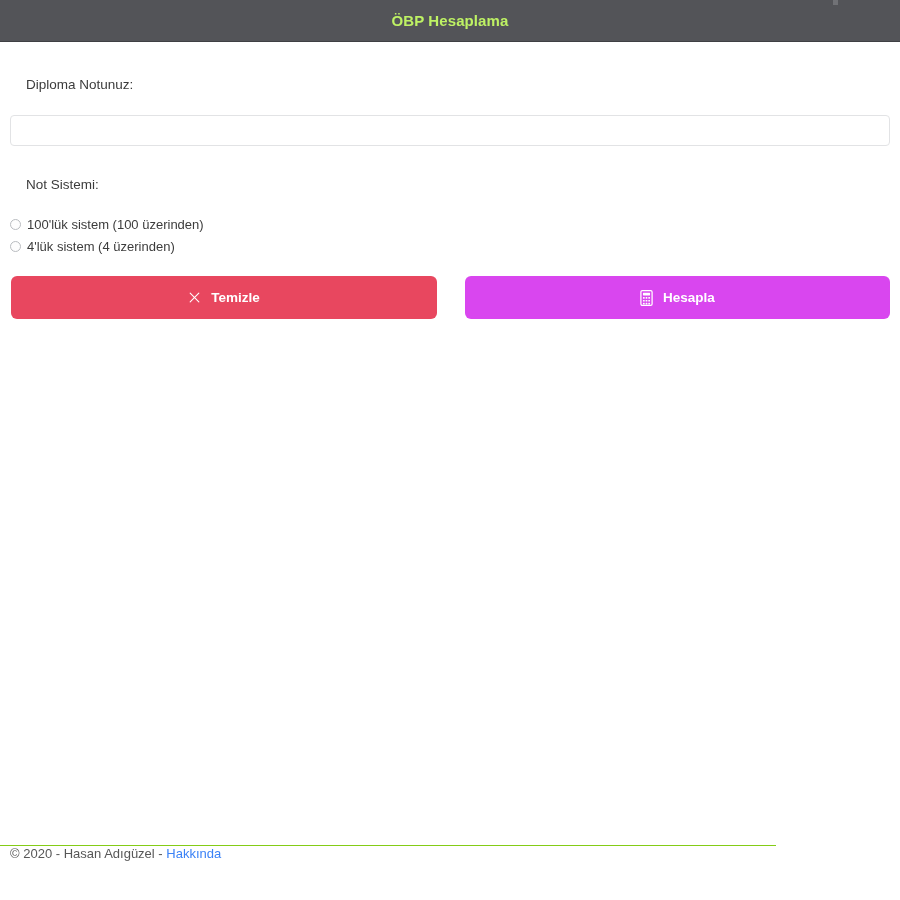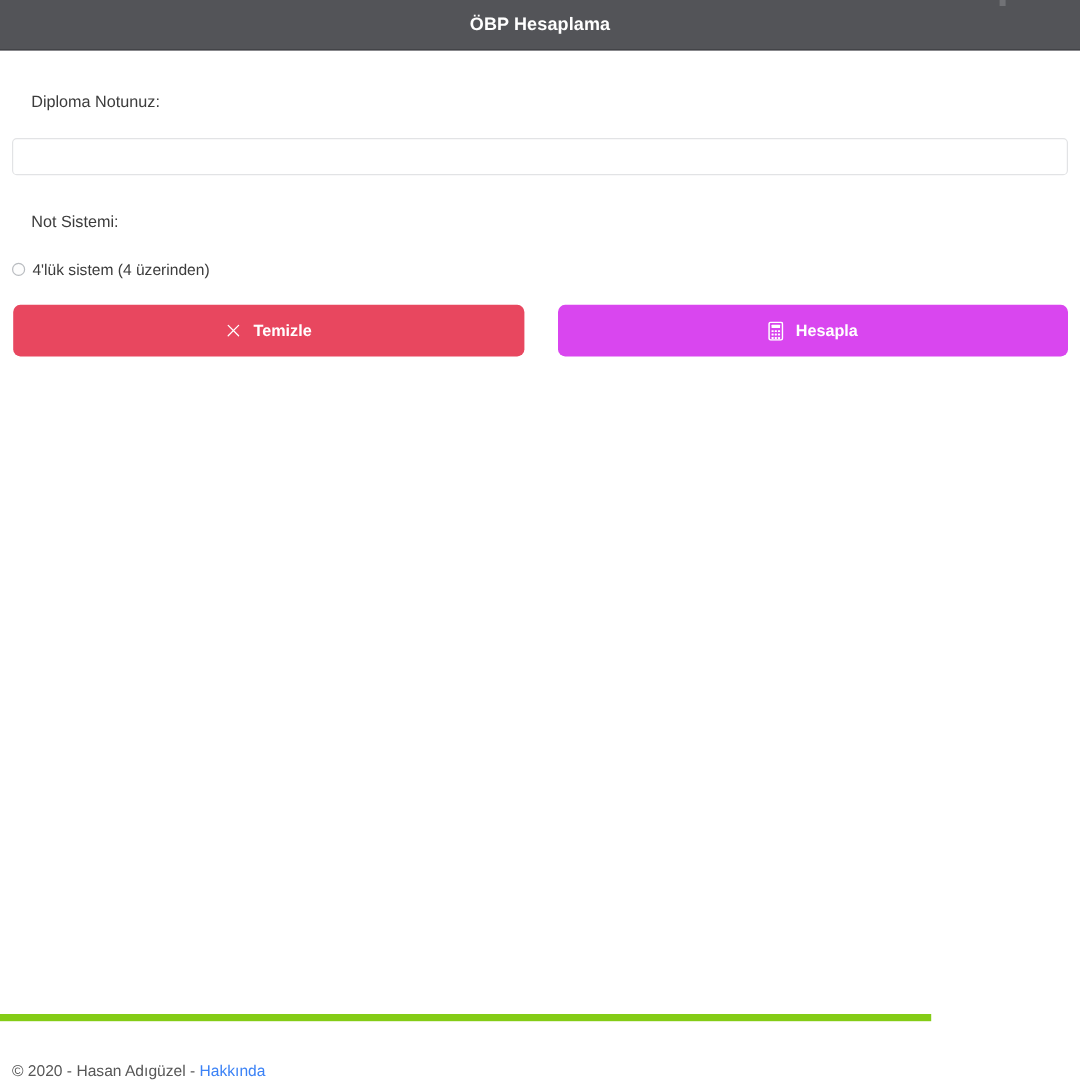--- a/index.html
+++ b/index.html
@@ -23,21 +23,21 @@
     width: 900px;
     height: 42px;
     background: #535458;
     border-bottom: 1px solid #3f4044;
     box-sizing: border-box;
     display: flex;
     align-items: center;
     justify-content: center;
   }
   .app-title {
-    color: #ffffff;
+    color: #bef264;
     font-size: 15px;
     font-weight: bold;
     letter-spacing: 0.1px;
   }
   .header-artifact {
     position: absolute;
     top: 0px;
     right: 62px;
     width: 5px;
     height: 5px;
@@ -147,24 +147,24 @@
     line-height: 1;
   }
 
   
   .footer {
     position: absolute;
     left: 0;
     bottom: 0;
     width: 776px;
     height: 55px;
-    border-top: 6px solid #84cc16;
-    box-sizing: border-box;
-    display: flex;
-    align-items: flex-end;
+    border-top: 1px solid #84cc16;
+    box-sizing: border-box;
+    display: flex;
+    align-items: flex-start;
   }
   .footer-text {
     padding-left: 10px;
     font-size: 13px;
     color: #575757;
     white-space: pre;
   }
   .footer-link {
     color: #3b82f6;
     text-decoration: none;
@@ -179,20 +179,24 @@
 </div>
 
 <div class="content">
 
   <label class="field-label">Diploma Notunuz:</label>
 
   <input class="text-input" type="text" placeholder="" style="">
 
   <label class="group-label">Not Sistemi:</label>
 
+  <div class="radio-row">
+    <span class="radio-mark"></span>
+    <span class="radio-label">100'lük sistem (100 üzerinden)</span>
+  </div>
 
   <div class="radio-row">
     <span class="radio-mark"></span>
     <span class="radio-label">4'lük sistem (4 üzerinden)</span>
   </div>
 
   <div class="button-row">
 
     <button class="btn btn-clear">
       <span class="btn-icon">

